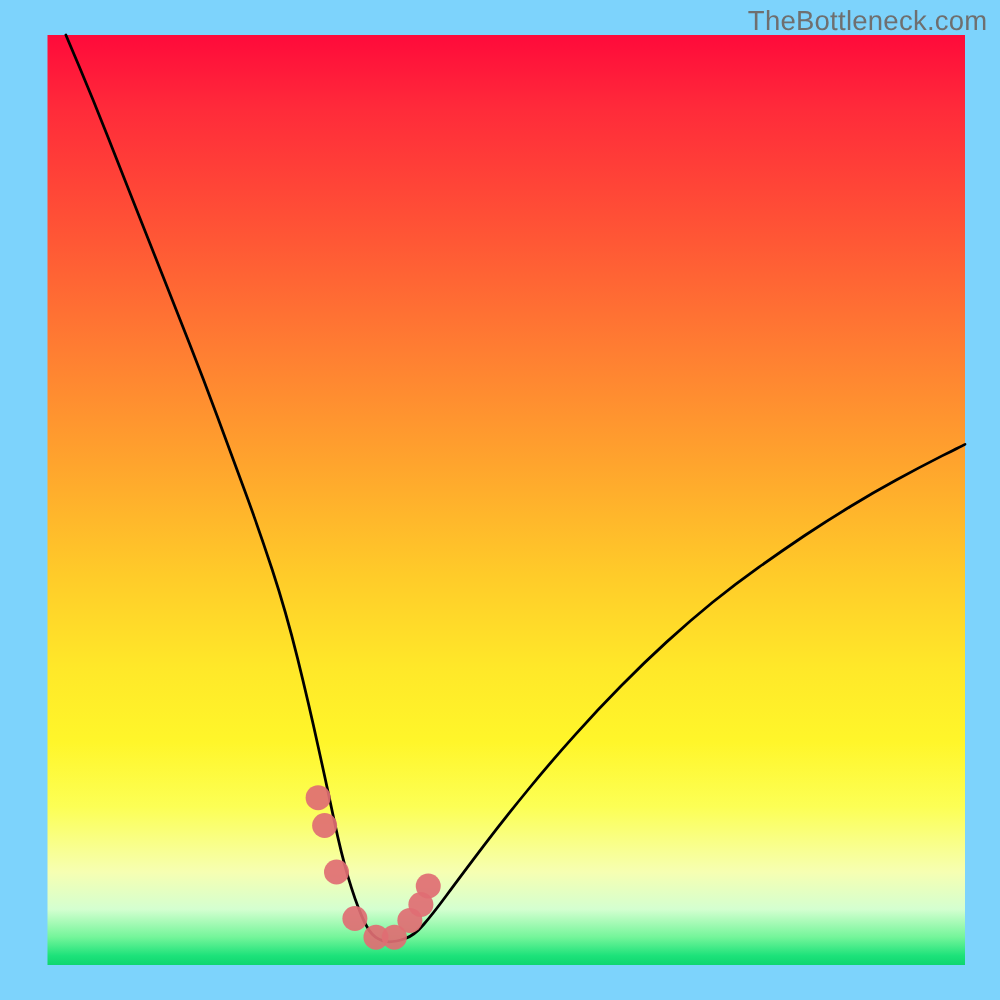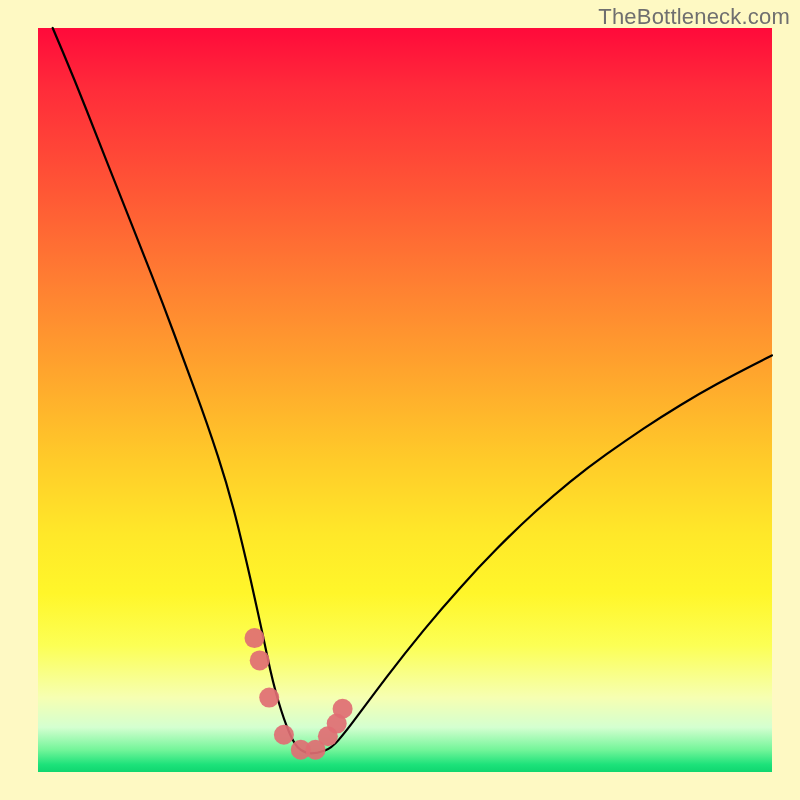--- a/index.html
+++ b/index.html
@@ -10,21 +10,21 @@
     overflow: hidden;
     background: #000;
     font-family: Arial, Helvetica, sans-serif;
   }
   .frame {
     position: absolute;
     left: 0;
     top: 0;
     width: 800px;
     height: 800px;
-    background: #fef9c3;
+    background: #7dd3fc;
   }
   .plot-area {
     position: absolute;
     left: 38px;
     top: 28px;
     width: 734px;
     height: 744px;
     
     background: linear-gradient(
       to bottom,

